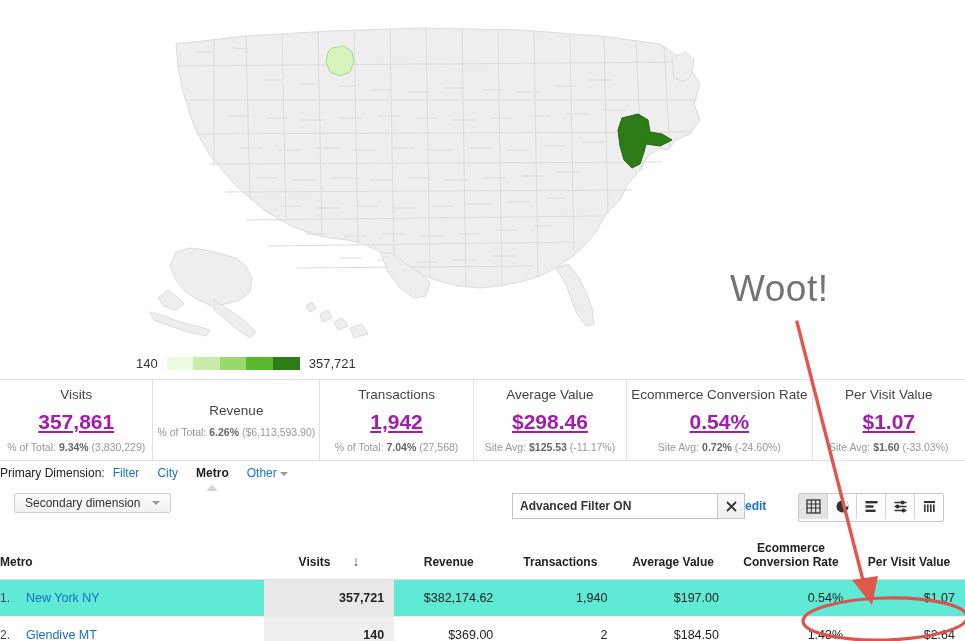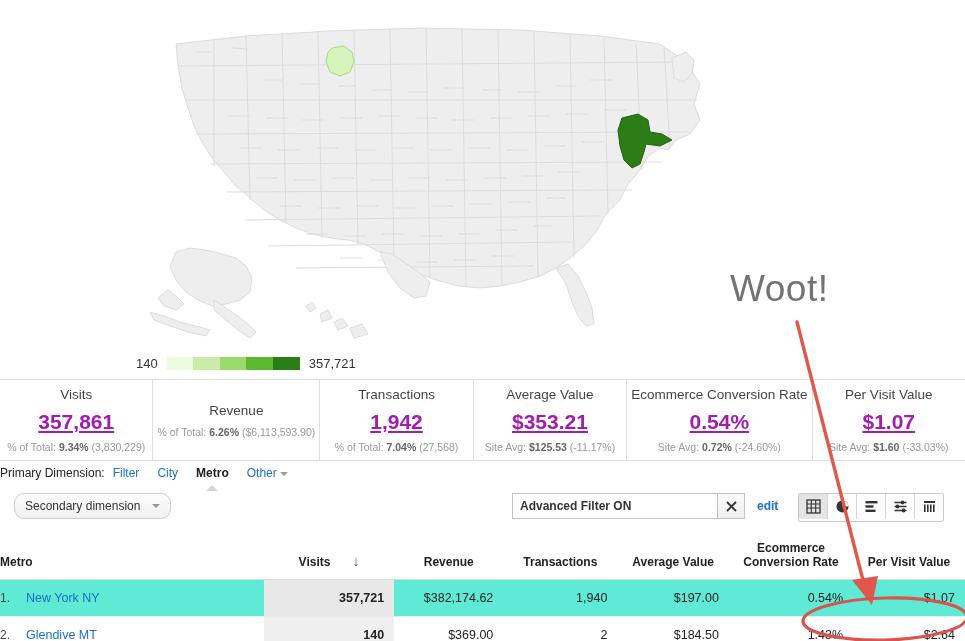--- a/index.html
+++ b/index.html
@@ -128,29 +128,29 @@
 
   
   #toolbar {
     position: absolute;
     left: 0; top: 493px;
     width: 965px; height: 32px;
   }
   #secondary-dimension {
     position: absolute;
     left: 14px; top: 0;
-    height: 26px;
+    height: 20px;
     box-sizing: border-box;
     padding: 0 10px;
     display: flex;
     align-items: center;
     gap: 9px;
     background: linear-gradient(#fdfdfd, #f1f1f1);
     border: 1px solid #cfcfcf;
-    border-radius: 10px;
+    border-radius: 2px;
     font-size: 12px;
     color: #333;
     cursor: pointer;
   }
   #filter-group {
     position: absolute;
     left: 512px; top: 0;
     display: flex;
     align-items: center;
   }
@@ -171,21 +171,20 @@
     width: 28px; height: 26px;
     box-sizing: border-box;
     border: 1px solid #c3c3c3;
     background: linear-gradient(#fbfbfb, #eeeeee);
     display: flex;
     align-items: center;
     justify-content: center;
     cursor: pointer;
   }
   #filter-edit {
-    margin-left: 12px;
     font-size: 12px;
     font-weight: bold;
     color: #1a73c4;
     cursor: pointer;
     text-decoration: none;
   }
   #view-switcher {
     position: absolute;
     left: 798px; top: 0;
     display: flex;
@@ -447,21 +446,21 @@
     <div class="sc-label">Transactions</div>
     <div class="sc-value">1,942</div>
     <div class="sc-sub">
       <span>% of Total:</span>
       <b>7.04%</b>
       <span>(27,568)</span>
     </div>
   </div>
   <div class="summary-card">
     <div class="sc-label">Average Value</div>
-    <div class="sc-value">$353.21</div>
+    <div class="sc-value">$298.46</div>
     <div class="sc-sub">
       <span>Site Avg:</span>
       <b>$125.53</b>
       <span>(-11.17%)</span>
     </div>
   </div>
   <div class="summary-card">
     <div class="sc-label">Ecommerce Conversion Rate</div>
     <div class="sc-value">0.54%</div>
     <div class="sc-sub">

